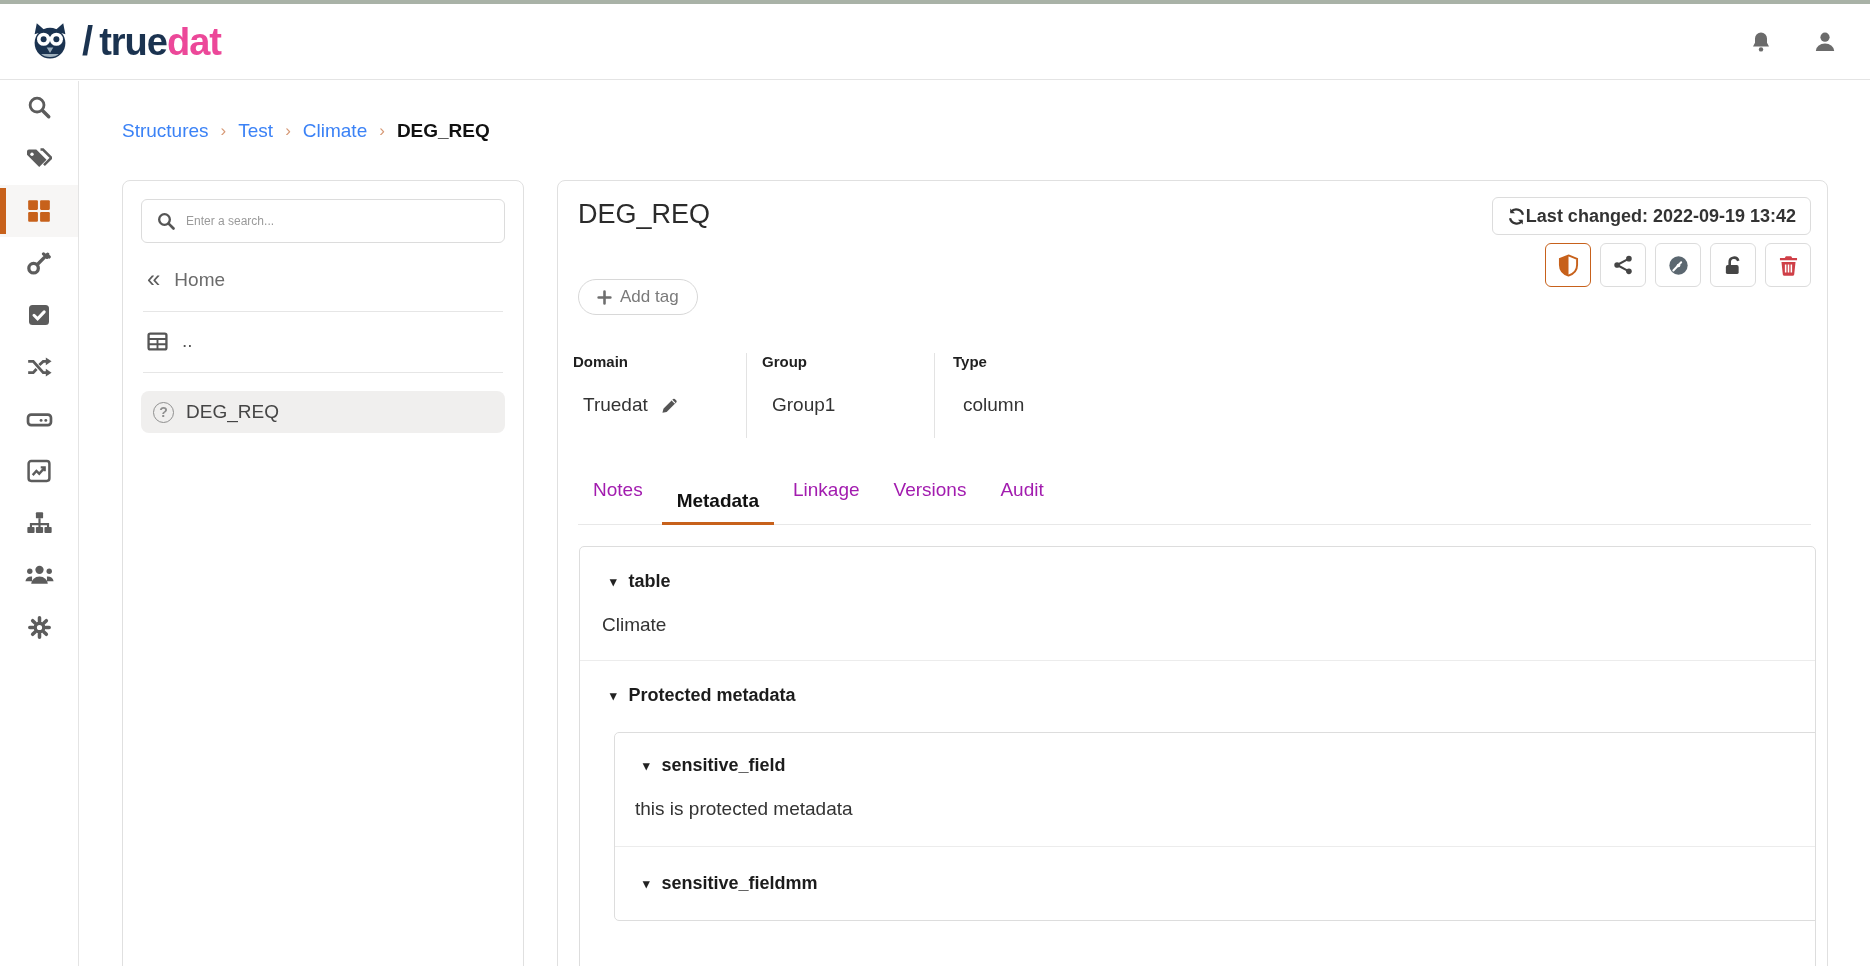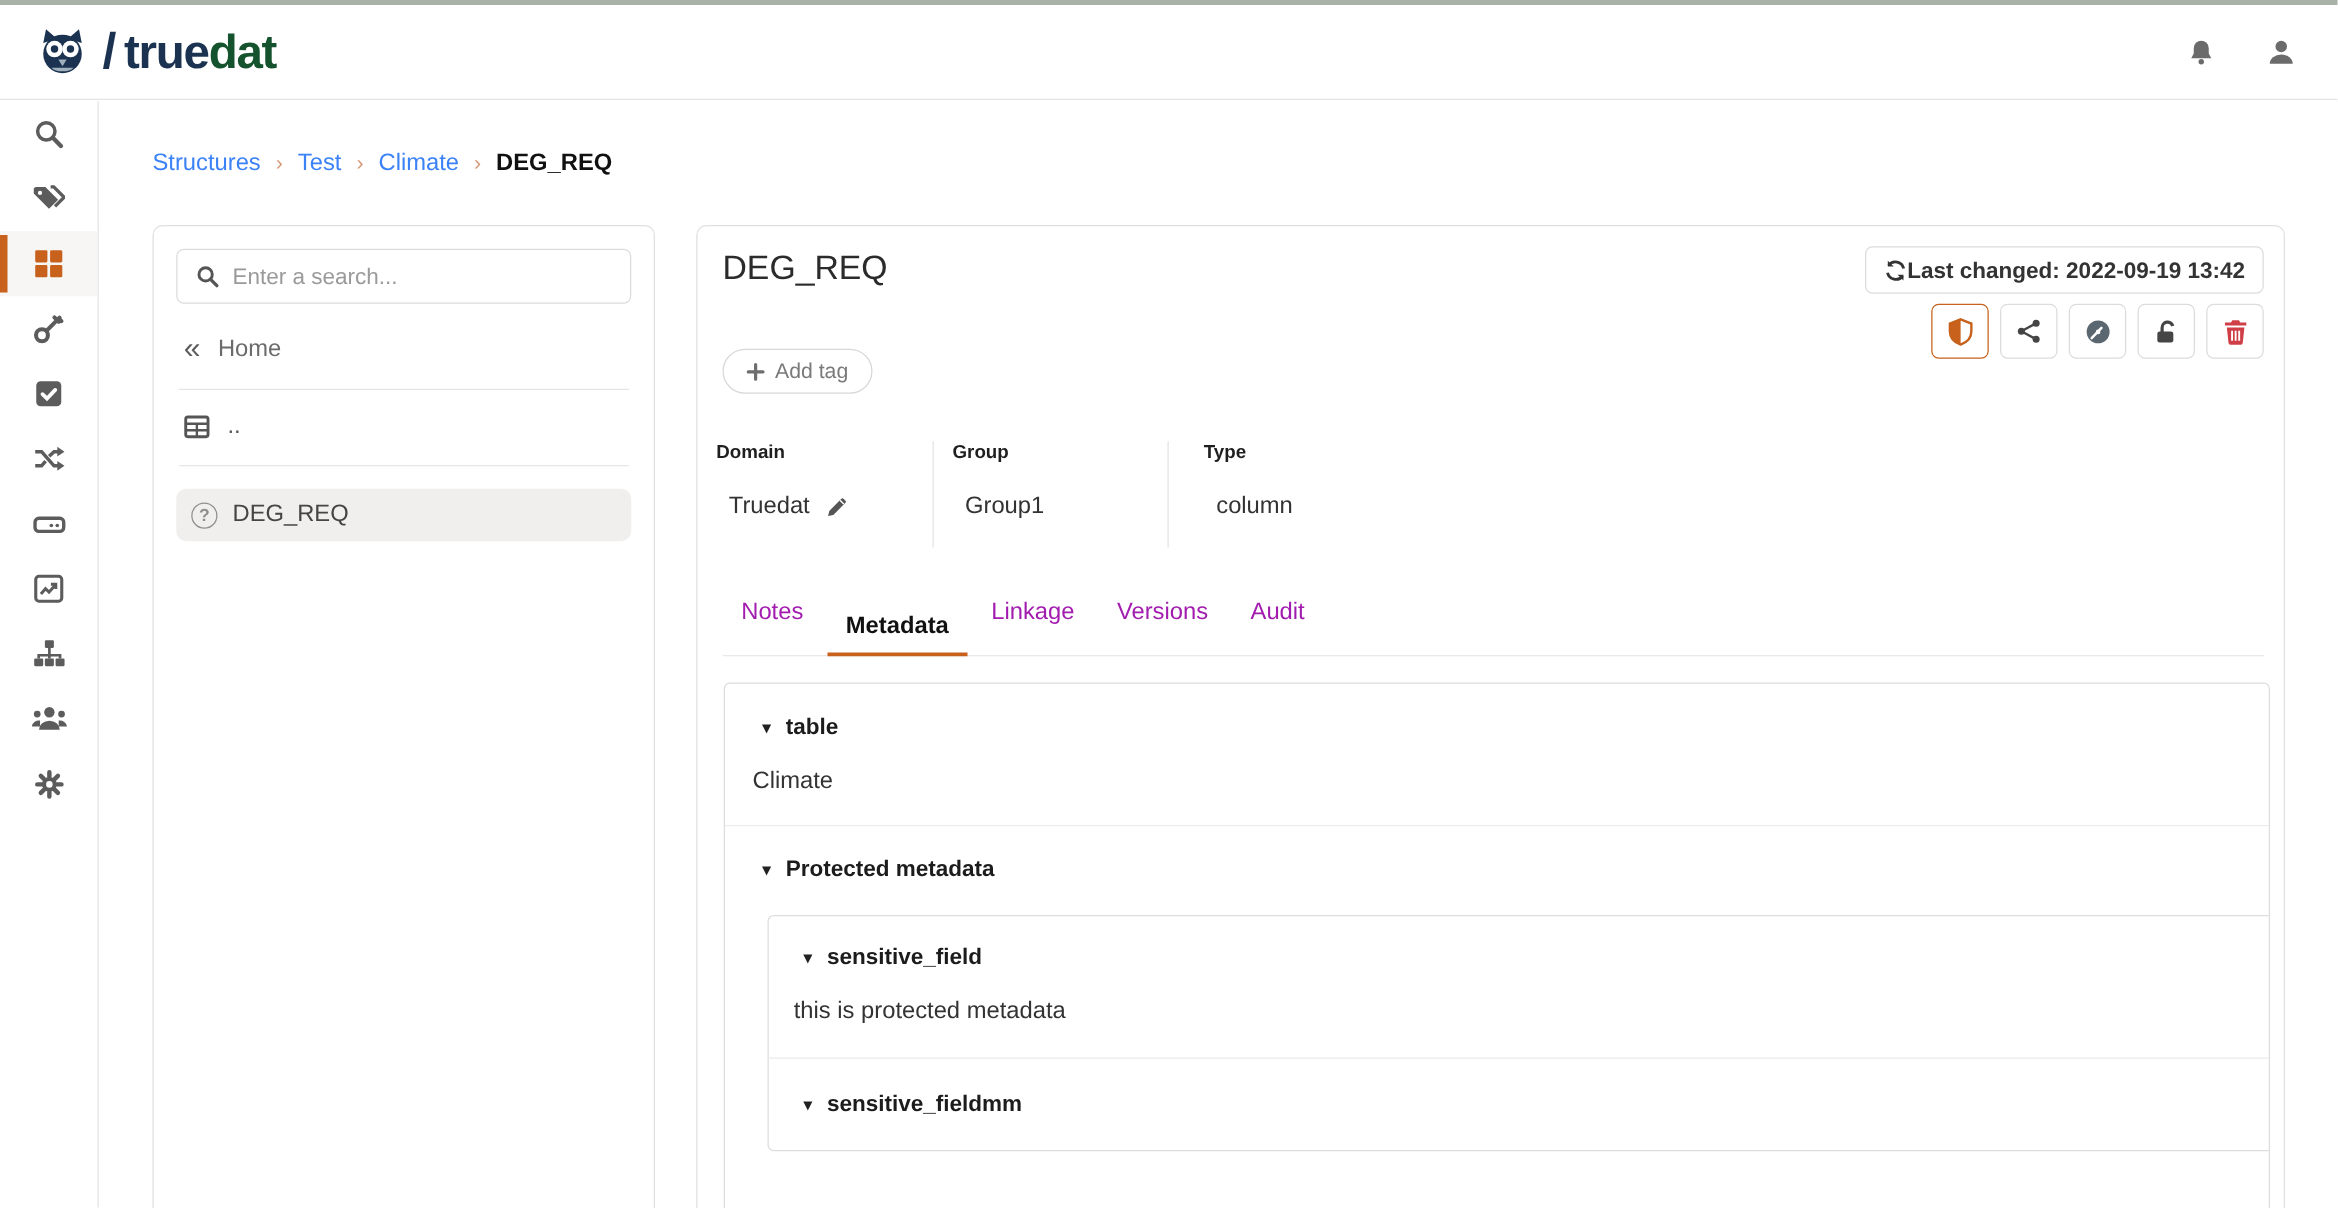--- a/index.html
+++ b/index.html
@@ -5,41 +5,41 @@
   * { margin:0; padding:0; box-sizing:border-box; }
   html,body { width:1870px; height:966px; overflow:hidden; background:#fff;
     font-family:"Liberation Sans", sans-serif; color:#2f2f2f; }
   .top-strip { position:absolute; left:0; top:0; width:1870px; height:4px; background:#a9b2a7; }
   
   .header { position:absolute; left:0; top:4px; width:1870px; height:76px; background:#fff;
     border-bottom:1px solid #e4e4e4; display:flex; align-items:center; padding:0 28px; }
   .logo { display:flex; align-items:center; gap:4px; cursor:pointer; }
   .logo-text { font-weight:bold; font-size:38px; letter-spacing:-1px; color:#1b3350; line-height:1; }
   .logo-slash { font-weight:bold; font-size:40px; color:#1b3350; margin:0 2px 0 6px; }
-  .logo-dat { color:#14532d; }
+  .logo-dat { color:#ec4899; }
   .header-right { margin-left:auto; display:flex; align-items:center; gap:42px; padding-right:6px; }
   .hicon { color:#6b6b6b; cursor:pointer; display:flex; }
   
   .rail { position:absolute; left:0; top:81px; width:79px; height:885px; background:#fff;
     border-right:1px solid #e4e4e4; display:flex; flex-direction:column; align-items:stretch; padding-top:0; }
   .rail-item { height:52px; display:flex; align-items:center; justify-content:center;
     color:#5c5c5c; cursor:pointer; position:relative; }
   .rail-item.active { background:#f7f6f5; color:#c7611b; }
   .rail-item.active::before { content:""; position:absolute; left:0; top:3px; bottom:3px; width:6px; background:#c7611b; }
   
   .breadcrumb { position:absolute; left:122px; top:120px; font-size:19px; display:flex; gap:12px; align-items:center; }
   .crumb { color:#3b82f6; cursor:pointer; }
   .crumb-sep { color:#d79a77; font-size:17px; }
   .crumb.current { color:#111; font-weight:bold; cursor:default; }
   
   .side-card { position:absolute; left:122px; top:180px; width:402px; height:840px;
     border:1px solid #e0e0e0; border-radius:8px; background:#fff; padding:18px; }
   .search-box { height:44px; border:1px solid #dcdcdc; border-radius:6px; display:flex;
     align-items:center; padding:0 14px; gap:10px; color:#777; }
-  .search-box input { border:none; outline:none; font-size:18px; flex:1;
+  .search-box input { border:none; outline:none; font-size:12px; flex:1;
     font-family:"Liberation Sans", sans-serif; color:#333; }
   .search-box input::placeholder { color:#9a9a9a; }
   .home-row { margin-top:26px; padding:0 6px; display:flex; align-items:center; gap:14px;
     color:#6b6b6b; font-size:19px; cursor:pointer; }
   .guillemet { font-size:24px; color:#5c5c5c; line-height:1; margin-top:-3px; }
   .side-div { border-top:1px solid #e6e6e6; margin:20px 2px 0 2px; }
   .up-row { margin-top:18px; padding:0 6px; display:flex; align-items:center; gap:14px;
     color:#555; font-size:19px; cursor:pointer; }
   .sel-row { margin-top:18px; height:42px; background:#f0efee; border-radius:8px; display:flex;
     align-items:center; gap:12px; padding:0 12px; color:#454545; font-size:19px; cursor:pointer; }
@@ -55,21 +55,21 @@
   .actions { position:absolute; right:16px; top:62px; display:flex; gap:9px; }
   .abtn { width:46px; height:44px; border:1px solid #dcdcdc; border-radius:6px; background:#fff;
     display:flex; align-items:center; justify-content:center; cursor:pointer; }
   .abtn.accent { border-color:#c7611b; }
   .addtag { position:absolute; left:20px; top:98px; height:36px; border:1px solid #d8d8d8;
     border-radius:18px; display:flex; align-items:center; gap:8px; padding:0 18px;
     color:#7a7a7a; font-size:17px; cursor:pointer; background:#fff; }
   .fields { position:absolute; left:15px; top:172px; display:flex; }
   .field { padding:0 0 22px 0; }
   .field + .field { border-left:1px solid #e3e3e3; }
-  .f1 { width:173px; } .f2 { width:188px; padding-left:15px; } .f3 { width:320px; padding-left:28px; }
+  .f1 { width:173px; } .f2 { width:188px; padding-left:15px; } .f3 { width:320px; padding-left:18px; }
   .field .flabel { font-size:15px; font-weight:bold; color:#1f1f1f; }
   .field .fvalue { margin-top:24px; padding-left:10px; font-size:19px; color:#333;
     display:flex; align-items:center; gap:12px; }
   .pencil { color:#555; cursor:pointer; display:flex; }
   .tabs { position:absolute; left:20px; right:16px; top:290px; display:flex; gap:4px;
     border-bottom:1px solid #e8e8e8; }
   .tab { padding:8px 15px 10px 15px; font-size:19px; color:#a21caf; cursor:pointer;
     border-bottom:3px solid transparent; margin-bottom:-1px; }
   .tab.active { color:#111; font-weight:bold; border-bottom-color:#c7611b;margin-top:11px; }
   .meta-card { position:absolute; left:21px; top:365px; width:1237px; height:560px;

